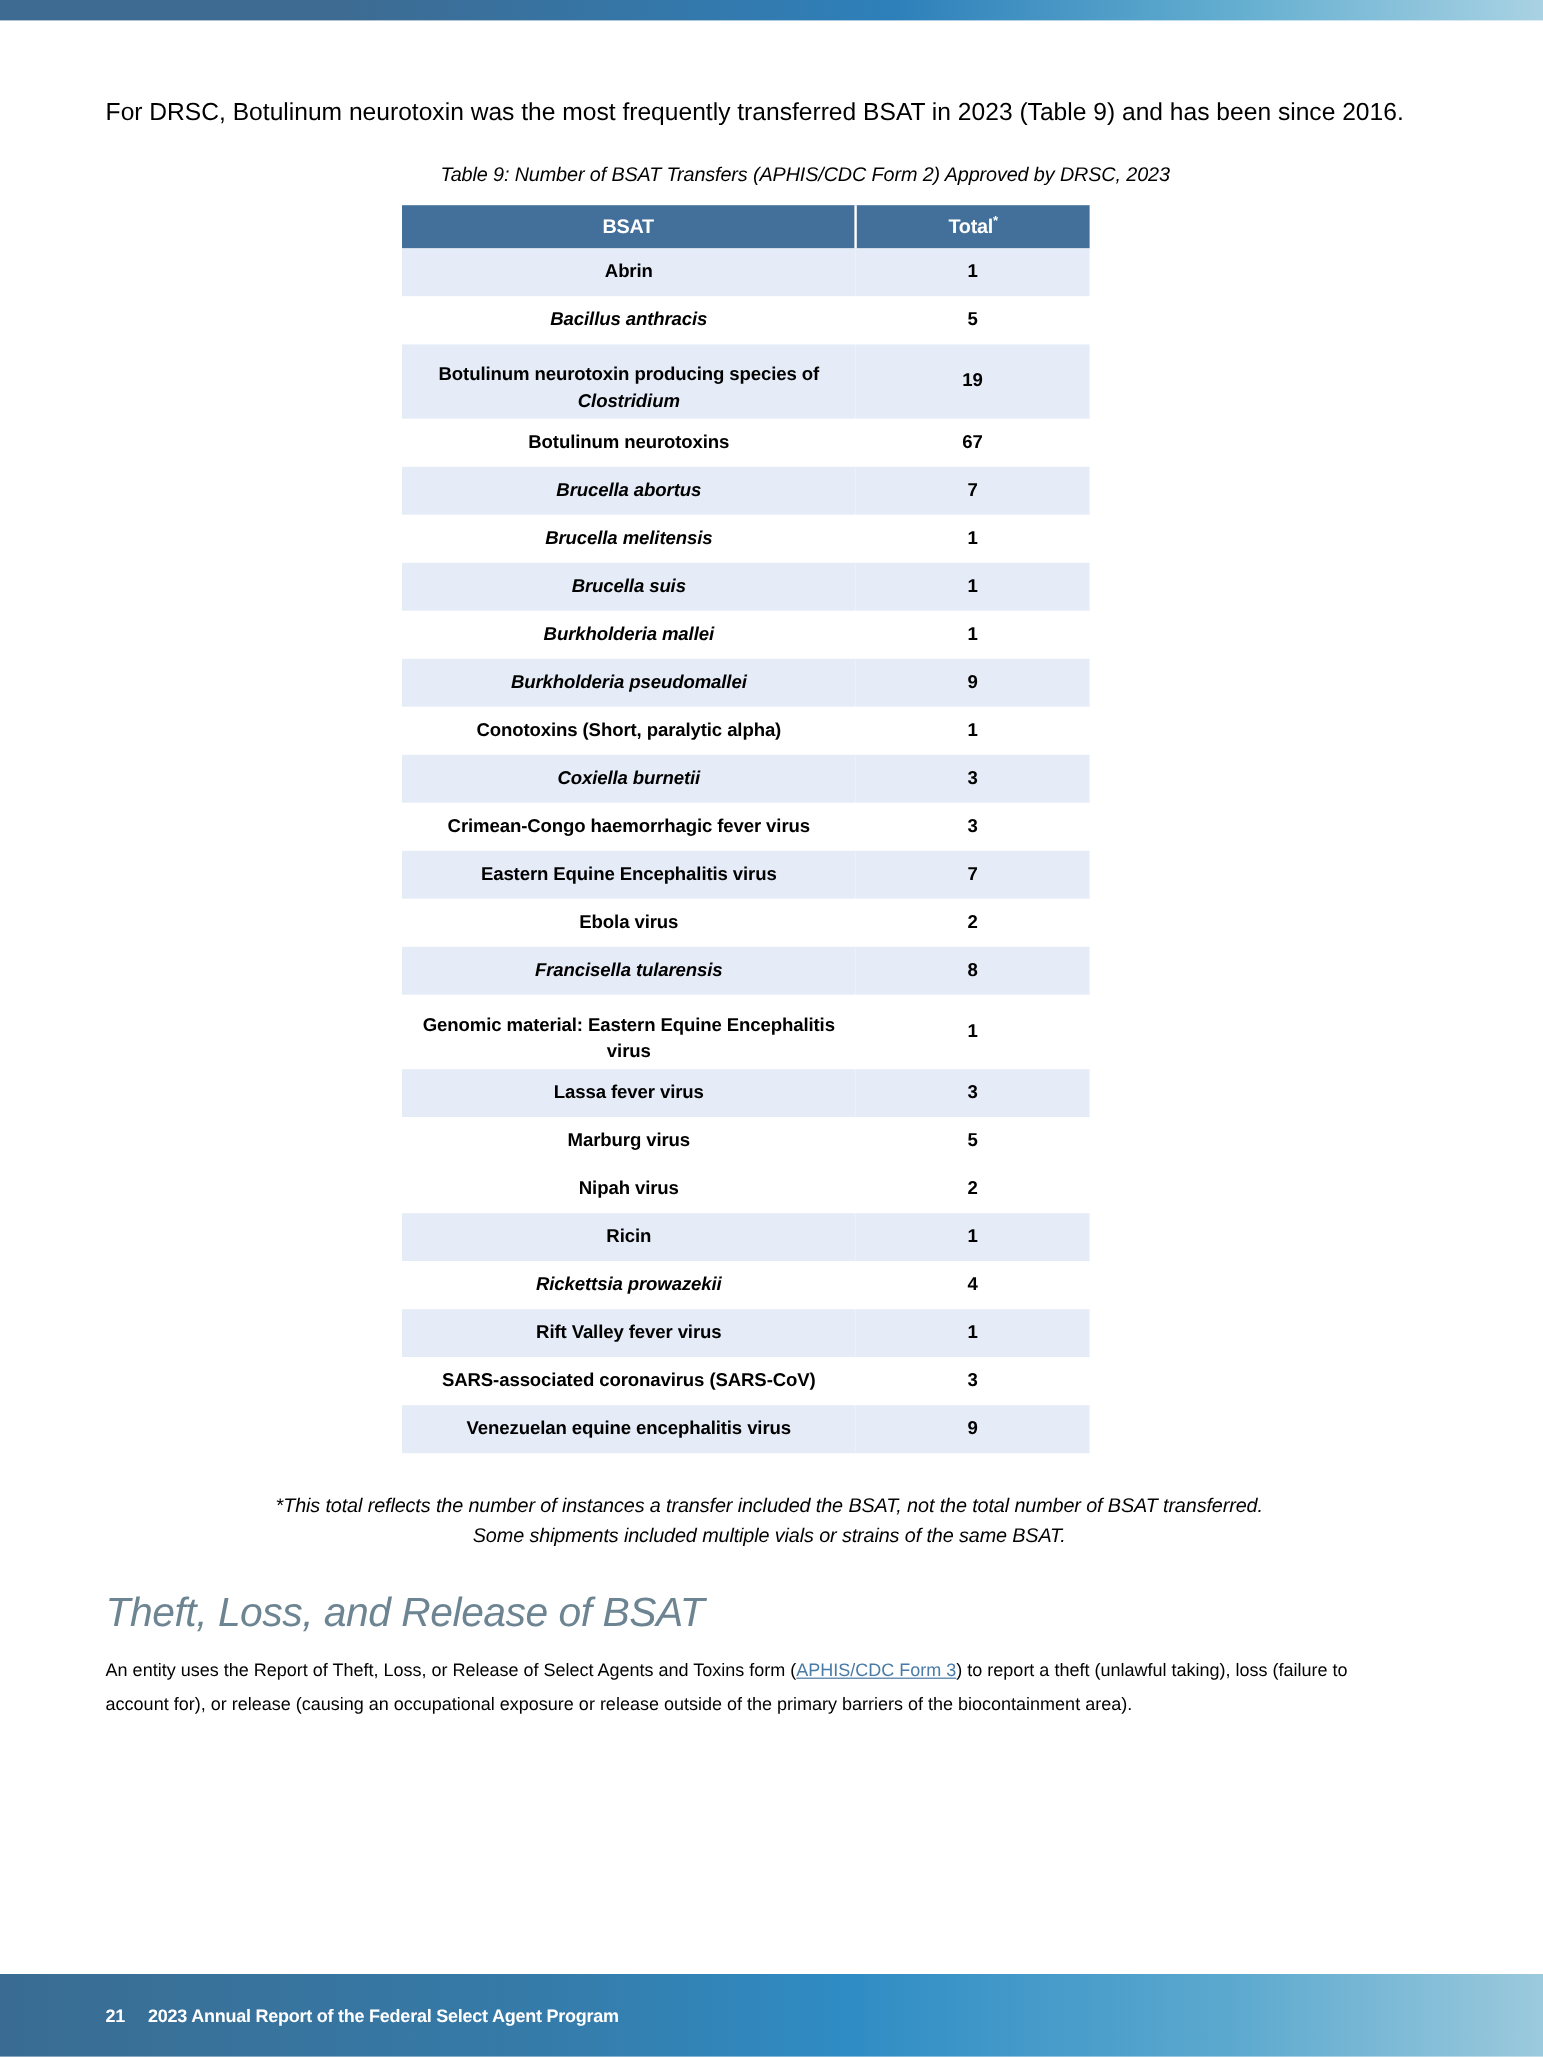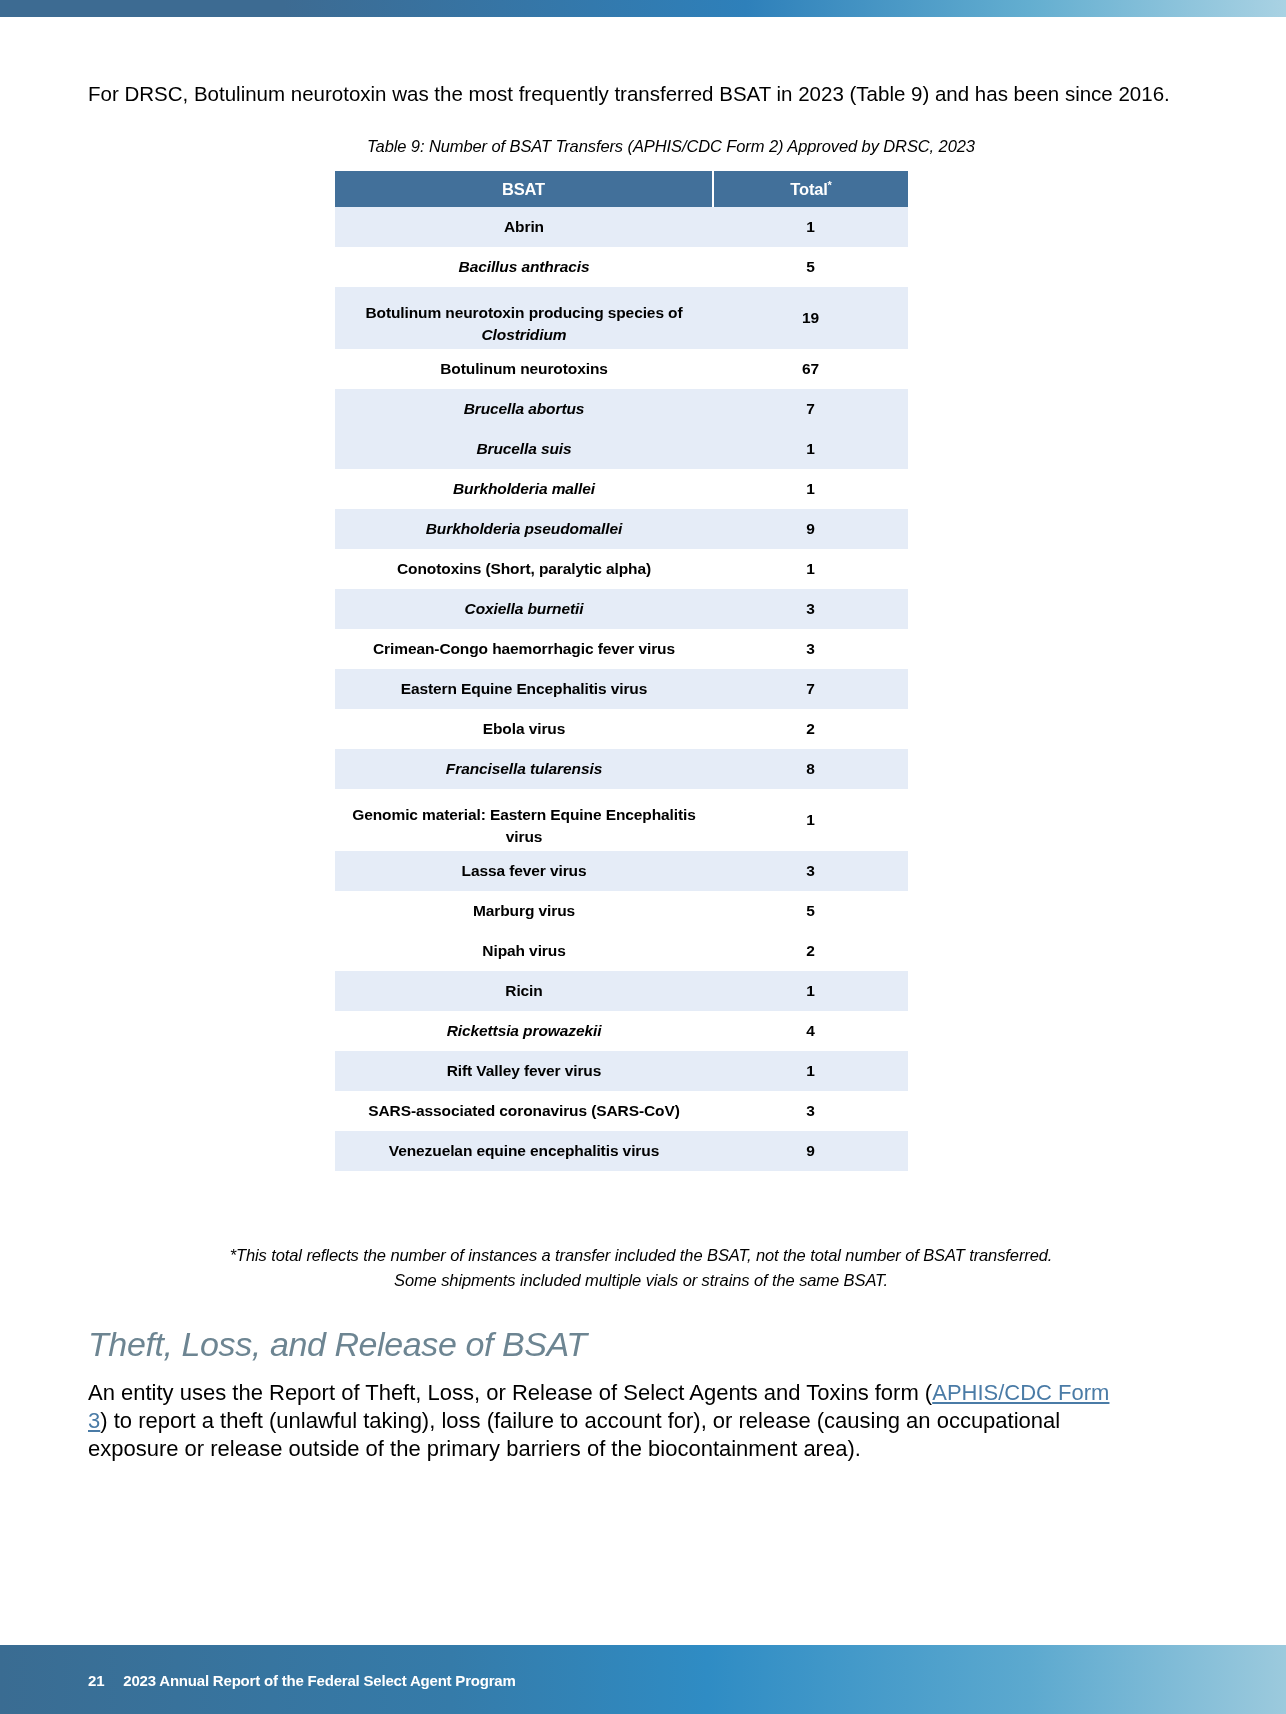--- a/index.html
+++ b/index.html
@@ -177,21 +177,21 @@
     color: #6d8592;
     letter-spacing: -0.4px;
     margin: 0;
   }
 
   .body-para {
     position: absolute;
     left: 88px;
     top: 1362px;
     width: 1045px;
-    font-size: 22px;
+    font-size: 15px;
     line-height: 28px;
     color: #000000;
     margin: 0;
   }
   .body-para a.doclink {
     color: #4a7ba6;
     text-decoration: underline;
   }
 </style>
 </head>
@@ -231,20 +231,24 @@
             <td>19</td>
           </tr>
           <tr class="plain">
             <td class="nm">Botulinum neurotoxins</td>
             <td>67</td>
           </tr>
           <tr class="alt">
             <td class="nm ital">Brucella abortus</td>
             <td>7</td>
           </tr>
+          <tr class="plain">
+            <td class="nm ital">Brucella melitensis</td>
+            <td>1</td>
+          </tr>
           <tr class="alt">
             <td class="nm ital">Brucella suis</td>
             <td>1</td>
           </tr>
           <tr class="plain">
             <td class="nm ital">Burkholderia mallei</td>
             <td>1</td>
           </tr>
           <tr class="alt">
             <td class="nm ital">Burkholderia pseudomallei</td>

